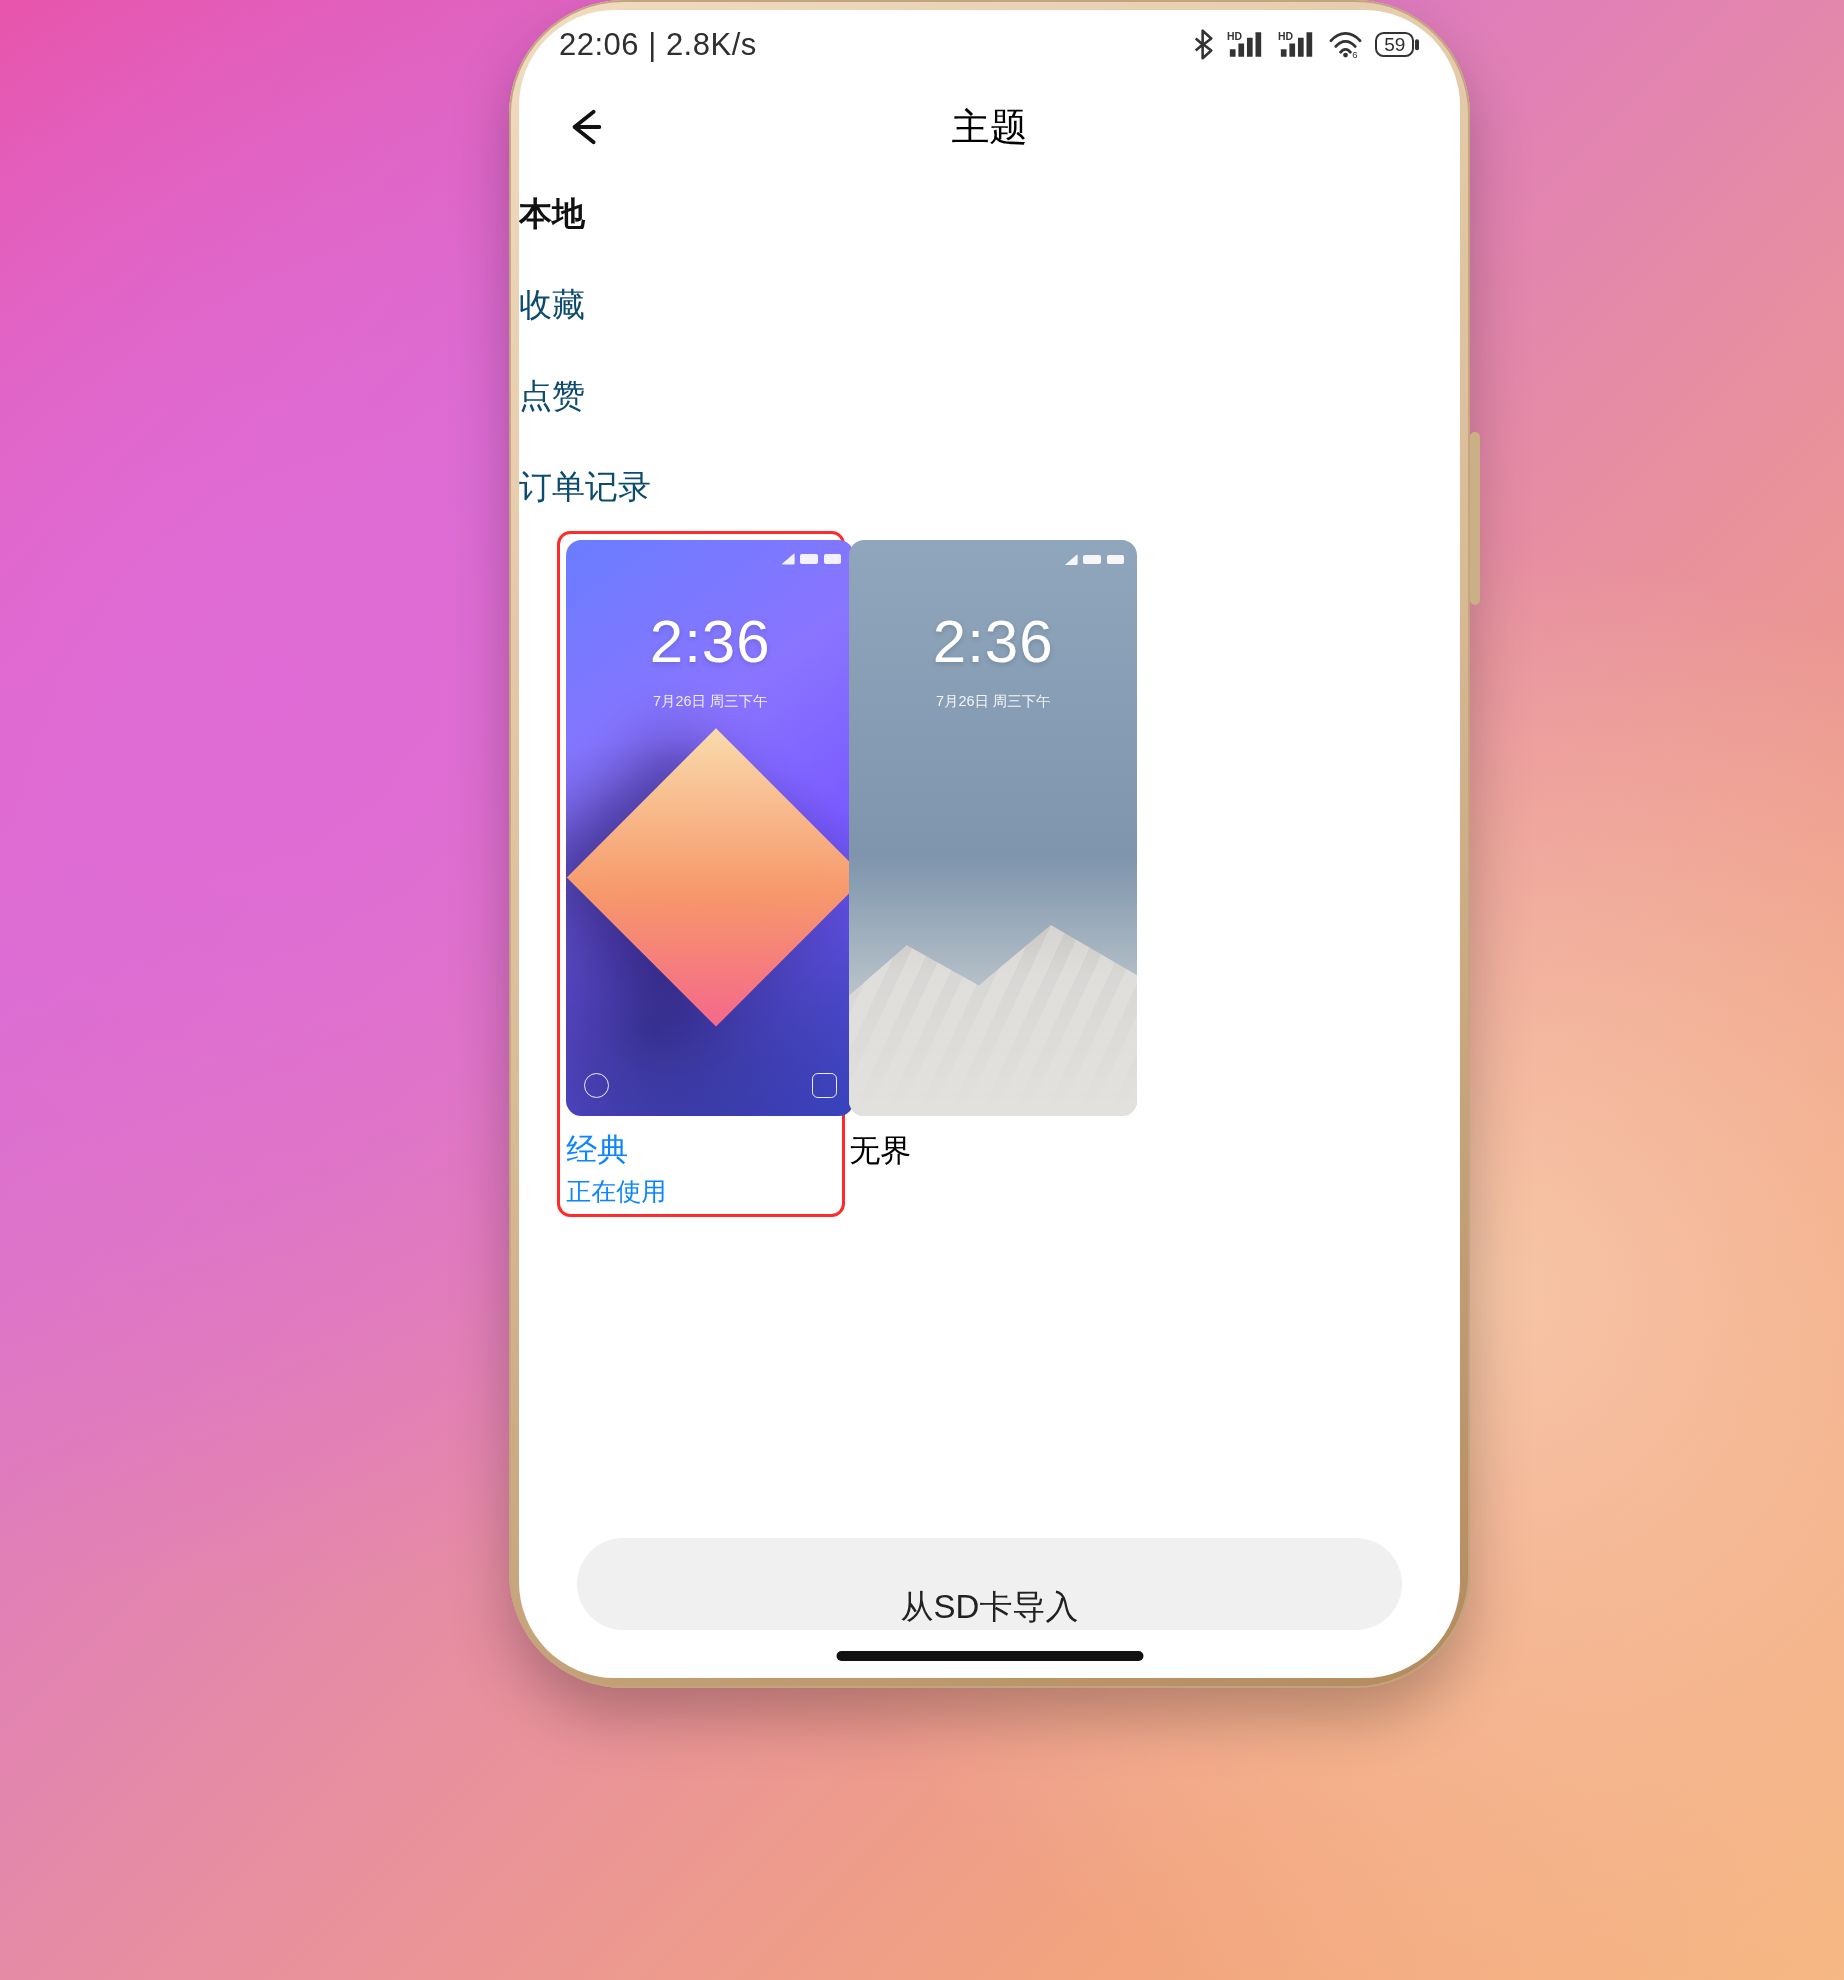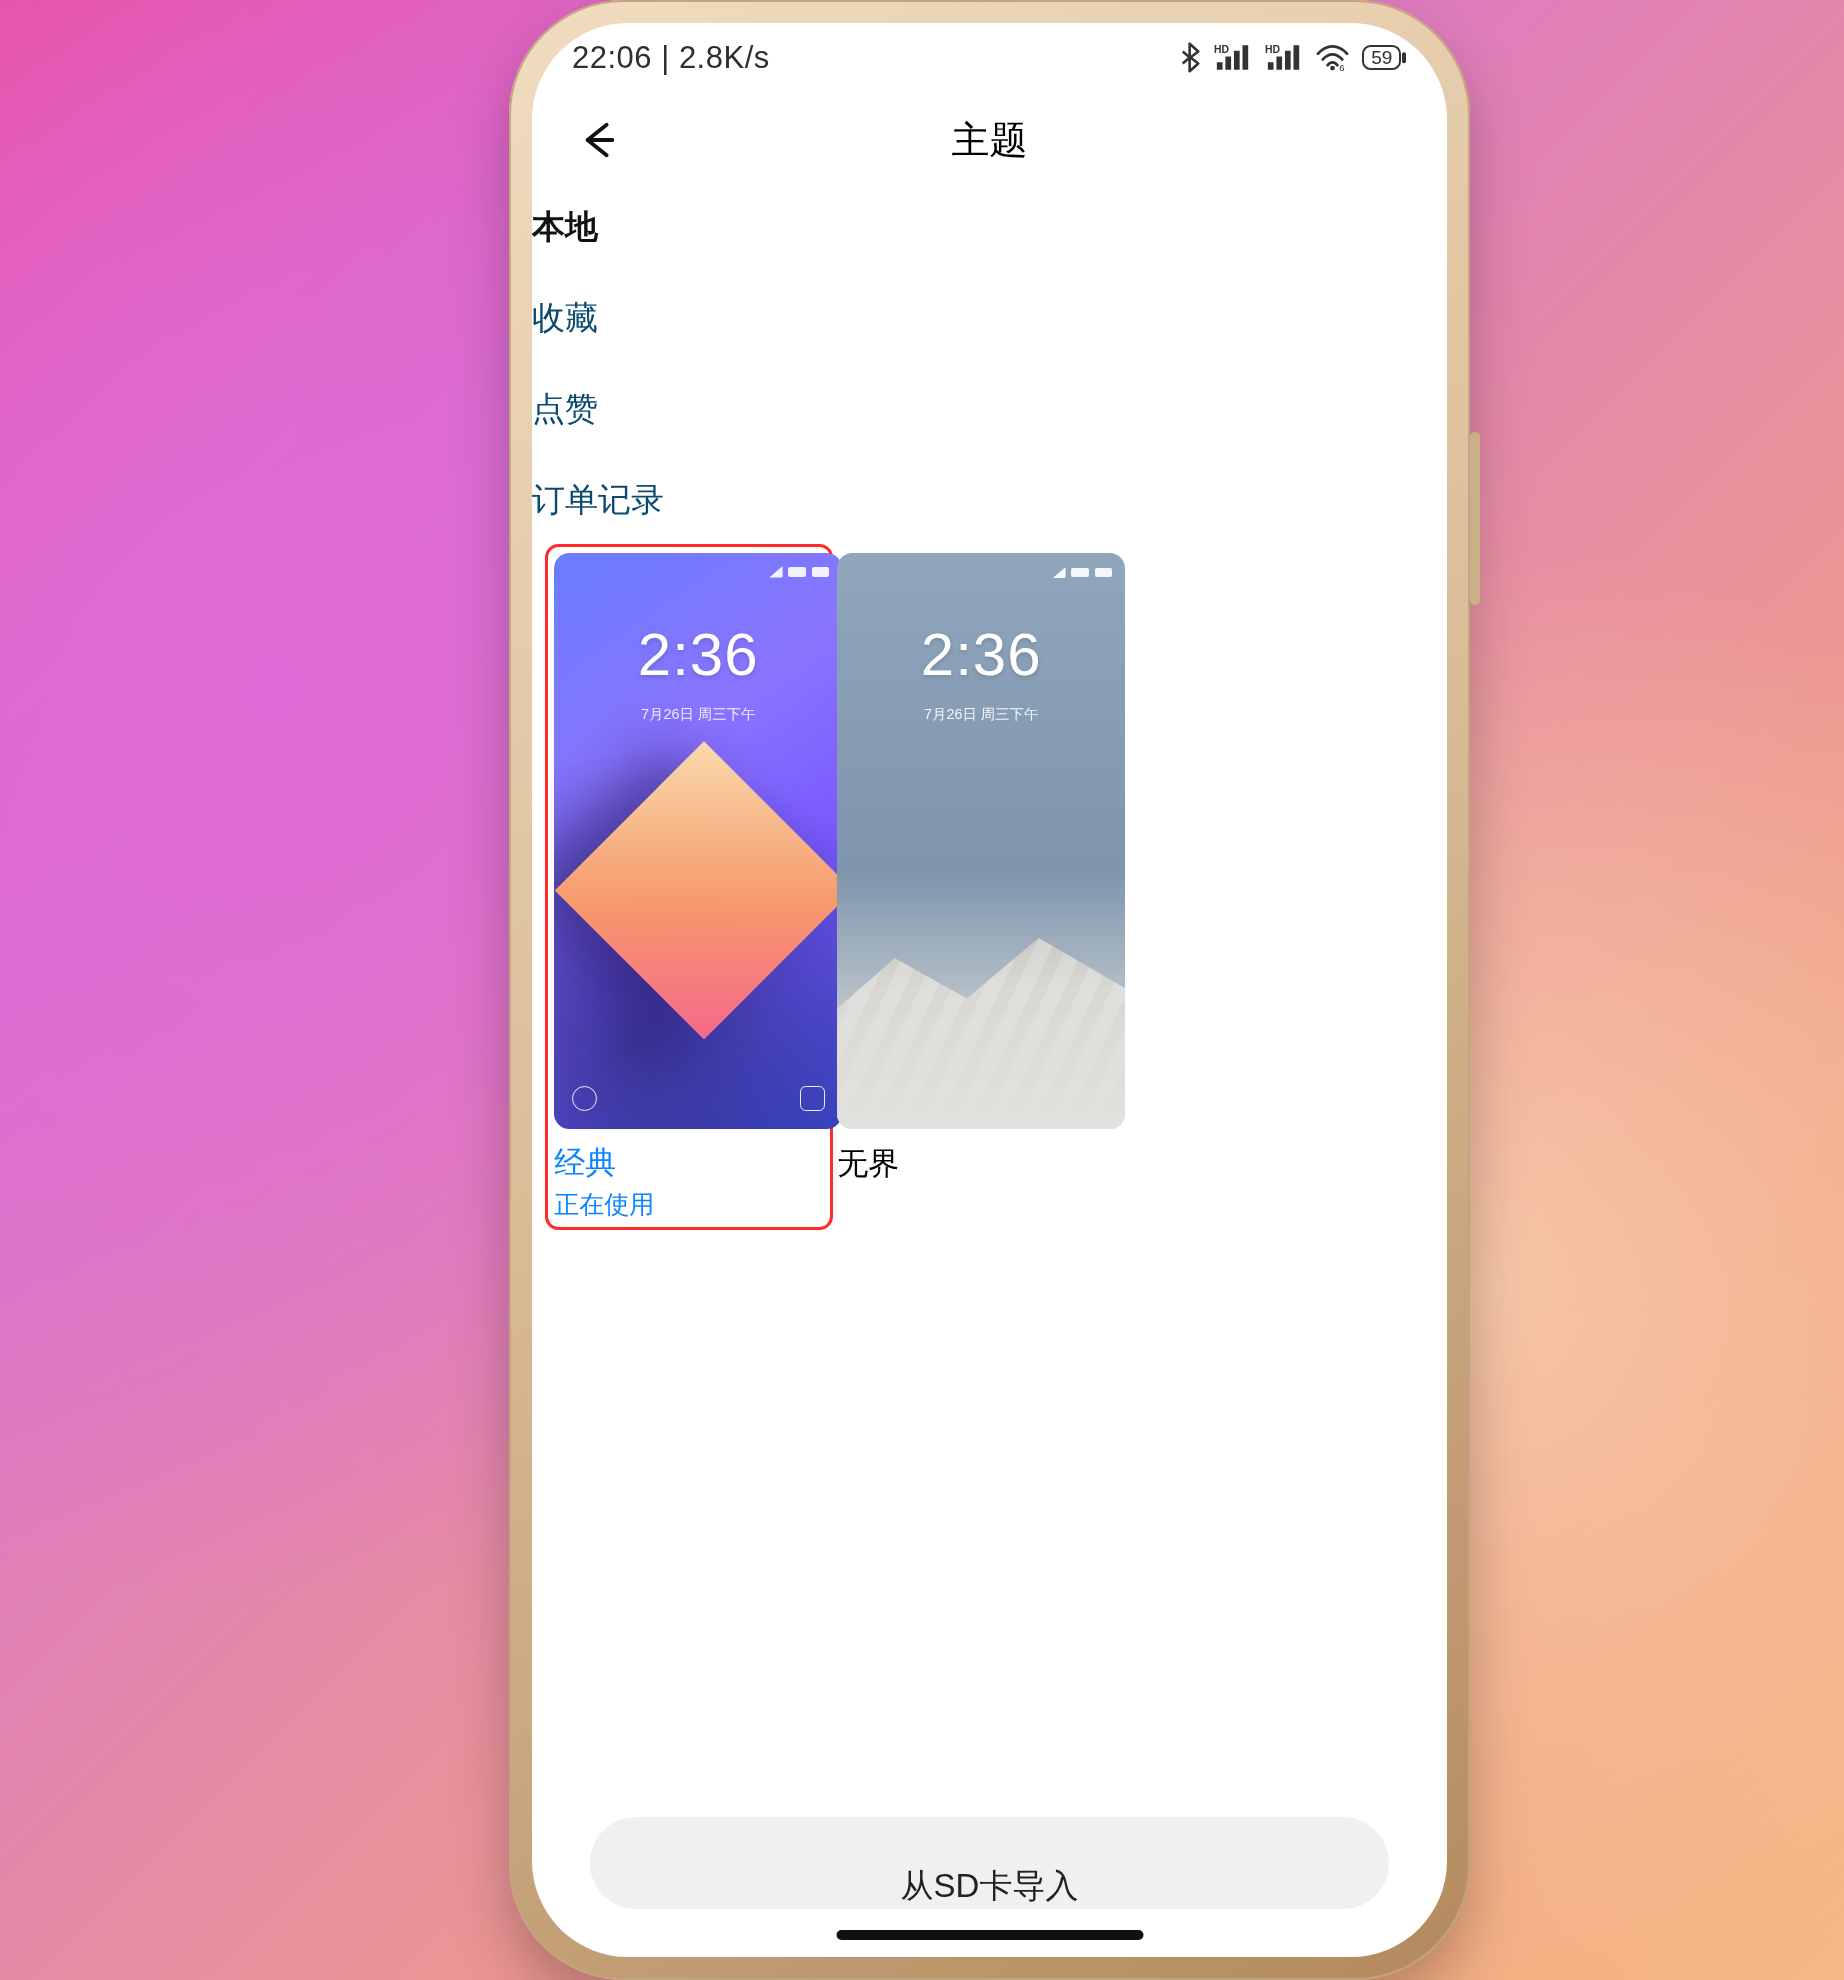--- a/index.html
+++ b/index.html
@@ -13,25 +13,25 @@
     position: relative;
     overflow: hidden;
   }
 
   
   .phone {
     position: absolute;
     left: 509px;
     top: 0;
     width: 961px;
-    height: 1980px;
+    height: 1688px;
     border-radius: 115px;
     background: linear-gradient(150deg,#f0dcc0,#dcbf9a 45%,#b38a5e 100%);
     box-shadow: 0 0 0 1.9px #c2a57f inset, 0 29px 58px rgba(0,0,0,.25);
-    padding: 23px;
+    padding: 10px;
   }
   .phone::before {
     content:"";
     position:absolute;
     top:24px; left:50%; transform:translateX(-50%);
     width:144px; height:9.6px; border-radius:4.8px;
     background:#c9b08a;
   }
   
   .phone::after{
@@ -103,20 +103,21 @@
     cursor:pointer;
     position:relative;
     padding-bottom:3.8px;
   }
   .tab.active { color:#111; font-weight:600; }
 
   
   .grid {
     display:flex; gap:13.4px;
     padding:0 23px;
+    margin-left:25px;
   }
   .theme-card { width:288px; }
   .thumb {
     width:288px; height:576px;
     border-radius:15.4px;
     position:relative;
     overflow:hidden;
   }
   .thumb.classic {
     background:

